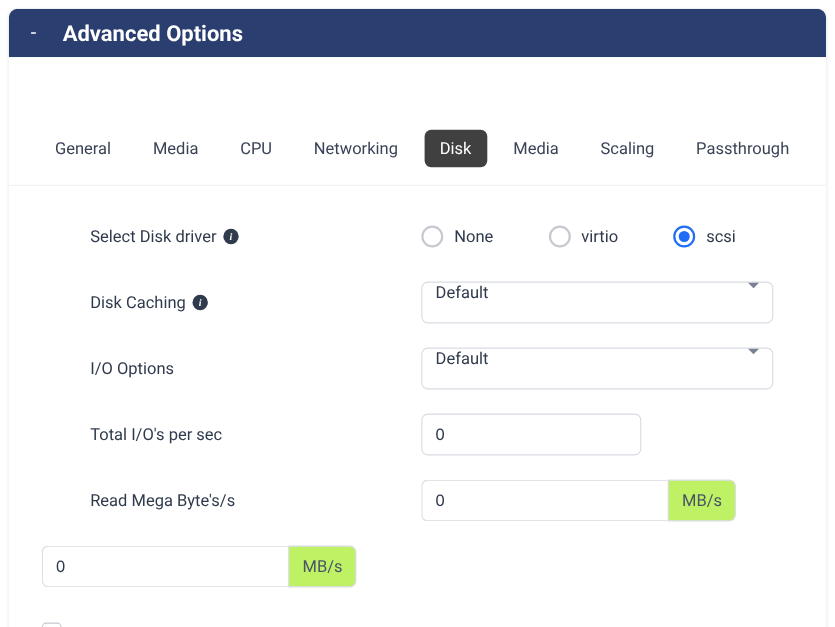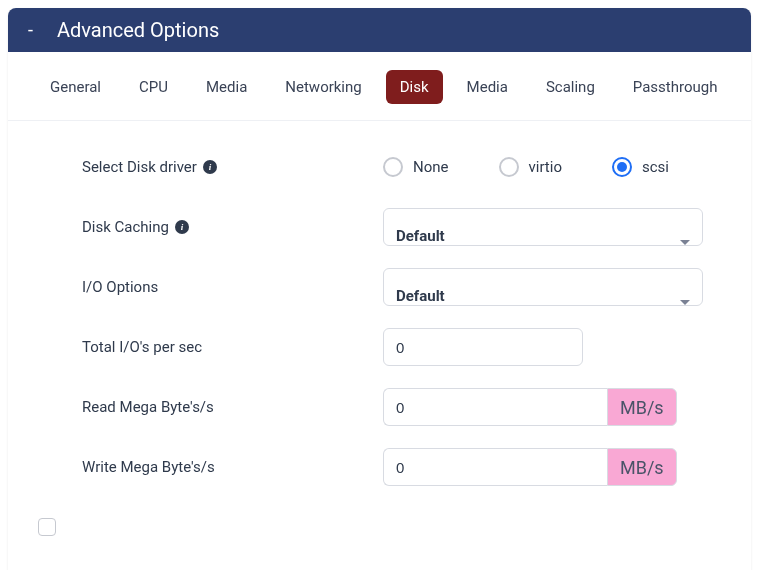--- a/index.html
+++ b/index.html
@@ -27,43 +27,44 @@
       gap: 24px;
     }
     .header-collapse {
       font-size: 18px;
       line-height: 1;
       cursor: pointer;
       user-select: none;
     }
     .header-title {
       font-size: 20px;
-      font-weight: 400;
+      font-weight: 700;
     }
     .body {
       background: #fff;
       padding: 0 0 30px 0;
     }
     .tabs {
       display: flex;
       gap: 10px;
       padding: 18px 28px 16px 28px;
       border-bottom: 1px solid #eef0f4;
       align-items: center;
     }
     .tab {
       padding: 8px 14px;
       border-radius: 6px;
       font-size: 15px;
       color: #3a4356;
       cursor: pointer;
       white-space: nowrap;
+      margin-top: 48px;
     }
     .tab.active {
-      background: #7f1d1d;
+      background: #404040;
       color: #fff;
     }
     .form {
       padding: 24px 30px 0 30px;
     }
     .row {
       display: flex;
       align-items: center;
       min-height: 44px;
       margin-bottom: 16px;
@@ -131,26 +132,25 @@
     .radio-label {
       font-size: 15px;
       color: #2f3a4c;
     }
     .select {
       width: 320px;
       height: 38px;
       border: 1px solid #d8dbe2;
       border-radius: 6px;
       display: flex;
-      align-items: flex-end;
+      align-items: flex-start;
       justify-content: space-between;
       padding: 0 12px;
       cursor: pointer;
       background: #fff;
-      font-weight: bold;
     }
     .select-value {
       font-size: 15px;
       color: #2f3a4c;
     }
     .caret {
       width: 0;
       height: 0;
       border-left: 5px solid transparent;
       border-right: 5px solid transparent;
@@ -171,28 +171,28 @@
       width: 200px;
     }
     .input-group .input-num {
       flex: 1;
       width: auto;
       border-top-right-radius: 0;
       border-bottom-right-radius: 0;
       border-right: none;
     }
     .suffix {
-      background: #f9a8d4;
+      background: #bef264;
       border: 1px solid #d8dbe2;
       border-top-right-radius: 6px;
       border-bottom-right-radius: 6px;
       padding: 0 12px;
       display: flex;
       align-items: center;
-      font-size: 18px;
+      font-size: 15px;
       color: #4a5368;
     }
     .checkbox {
       width: 18px;
       height: 18px;
       border: 1px solid #c6c9d0;
       border-radius: 4px;
       background: #fff;
       cursor: pointer;
     }
@@ -202,22 +202,22 @@
 
 <div class="panel">
   <div class="header">
     <span class="header-collapse">-</span>
     <span class="header-title">Advanced Options</span>
   </div>
   <div class="body">
 
     <div class="tabs">
       <div class="tab">General</div>
+      <div class="tab">Media</div>
       <div class="tab">CPU</div>
-      <div class="tab">Media</div>
       <div class="tab">Networking</div>
       <div class="tab active">Disk</div>
       <div class="tab">Media</div>
       <div class="tab">Scaling</div>
       <div class="tab">Passthrough</div>
     </div>
 
     <div class="form">
 
       <div class="row">
@@ -285,23 +285,20 @@
         </div>
         <div class="control-col">
           <div class="input-group">
             <input class="input-num" type="text" value="0" style="">
             <span class="suffix">MB/s</span>
           </div>
         </div>
       </div>
 
       <div class="row">
-        <div class="label-col">
-          <span class="label">Write Mega Byte's/s</span>
-        </div>
         <div class="control-col">
           <div class="input-group">
             <input class="input-num" type="text" value="0" style="">
             <span class="suffix">MB/s</span>
           </div>
         </div>
       </div>
 
       <div class="row">
         <div class="control-col">

